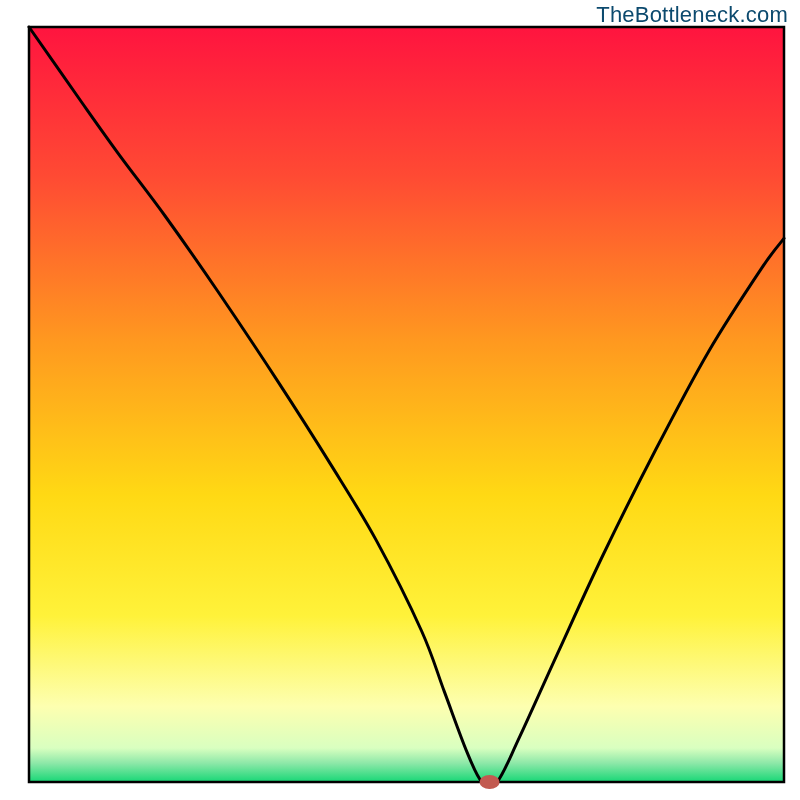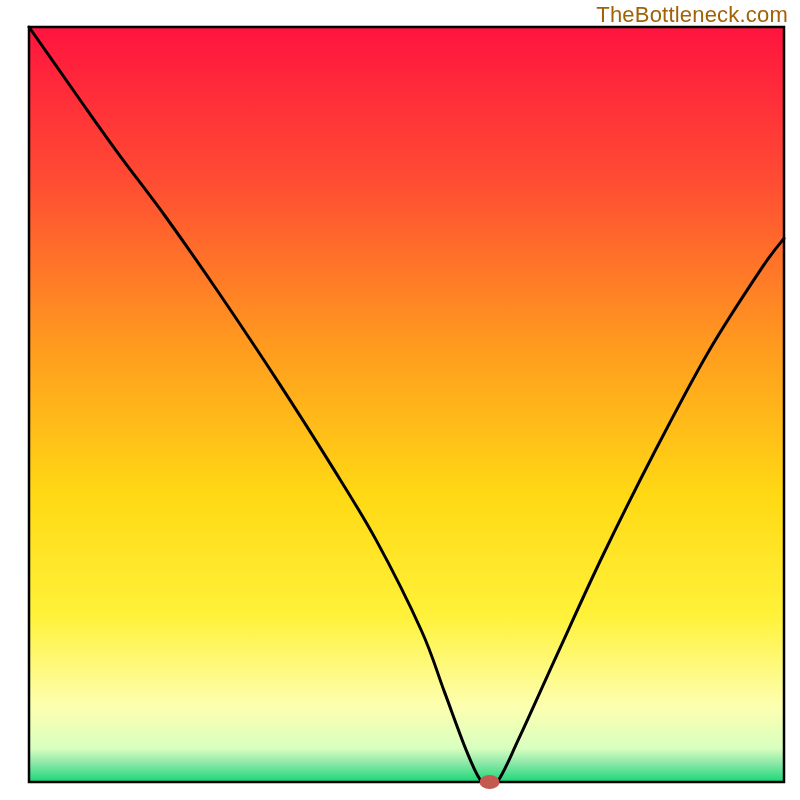--- a/index.html
+++ b/index.html
@@ -14,21 +14,21 @@
     position: relative;
     width: 800px;
     height: 800px;
   }
   .watermark {
     position: absolute;
     top: 2px;
     right: 12px;
     font-size: 22px;
     font-weight: 500;
-    color: #a16207;
+    color: #0c4a6e;
     letter-spacing: 0.2px;
     z-index: 10;
   }
   svg.plot {
     position: absolute;
     top: 0;
     left: 0;
   }
 </style>
 </head>

